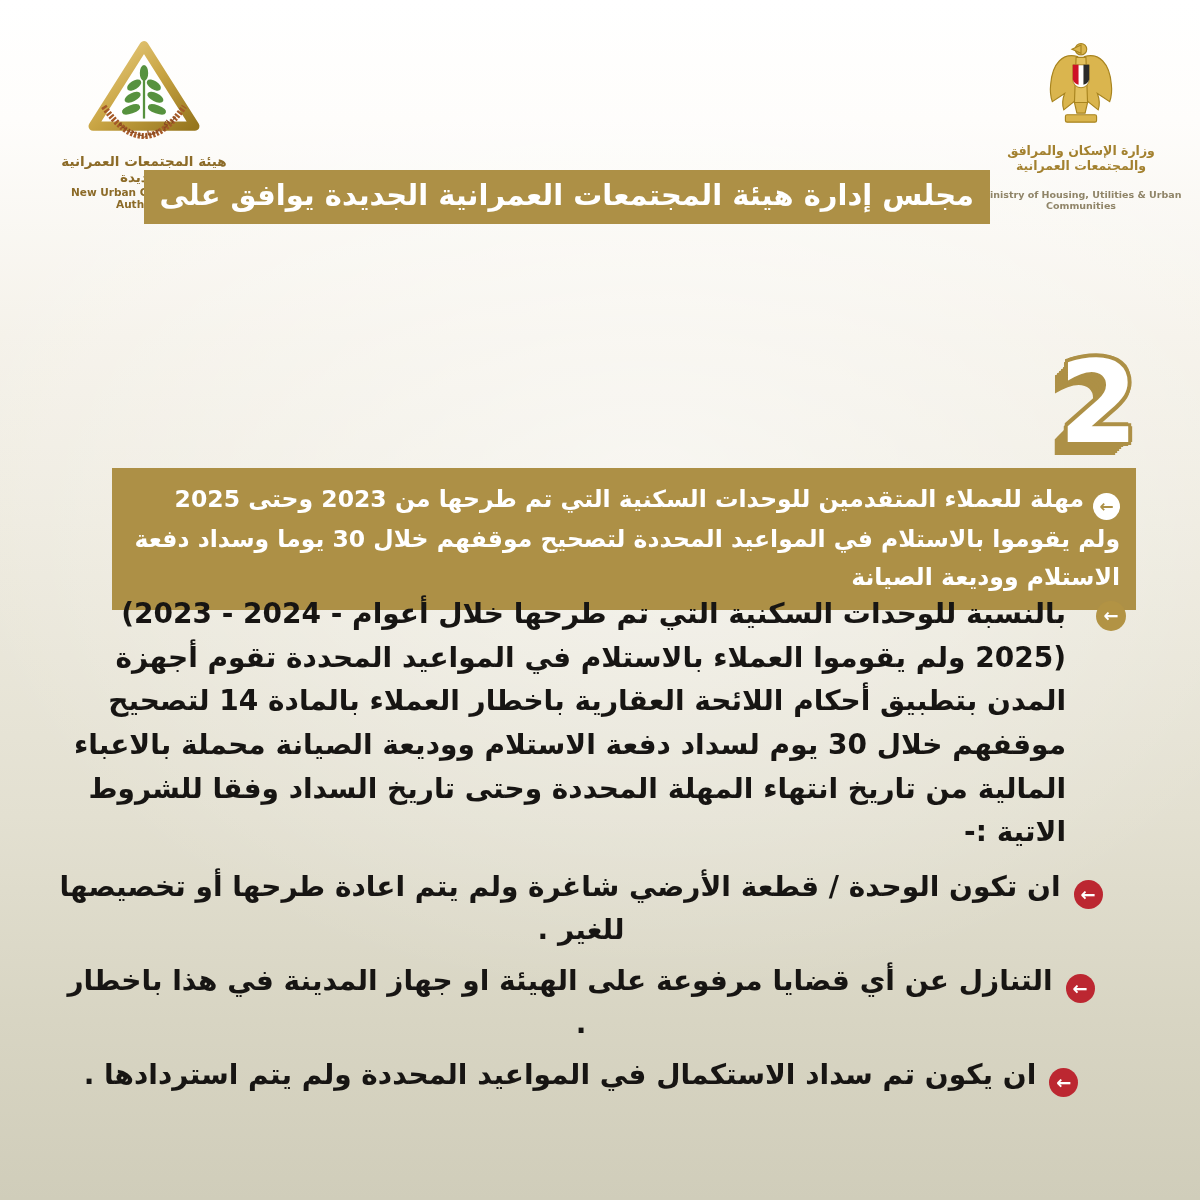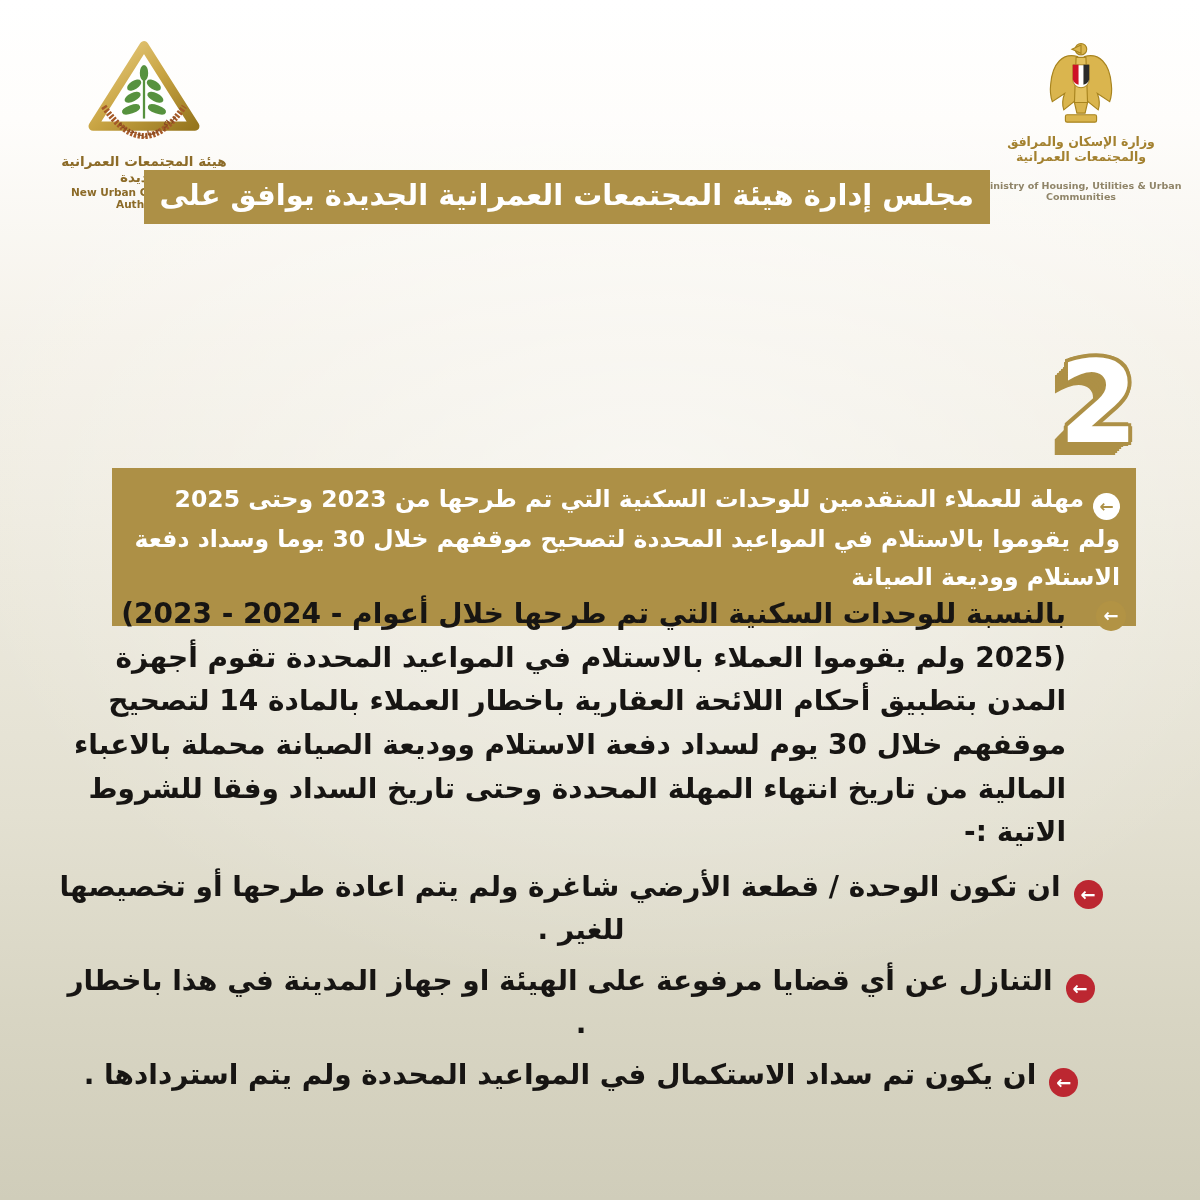--- a/index.html
+++ b/index.html
@@ -13,21 +13,21 @@
   }
 
   
   .nuca-logo { position:absolute; left:46px; top:38px; width:196px; text-align:center; }
   .nuca-logo svg { width:132px; height:114px; display:block; margin:0 auto; }
   .nuca-ar { font-size:13.5px; font-weight:bold; color:#8c6b28; margin-top:1px; direction:rtl; }
   .nuca-en { font-size:10.5px; font-weight:bold; color:#8c6b28; margin-top:1px; }
 
   .ministry-logo { position:absolute; right:14px; top:34px; width:210px; text-align:center; }
   .ministry-logo svg { width:82px; height:96px; display:block; margin:0 auto; }
-  .min-ar { font-size:12.5px; font-weight:bold; color:#a3812f; direction:rtl; margin-top:4px; }
+  .min-ar { font-size:12.5px; font-weight:bold; color:#a3812f; direction:rtl; margin-top:13px; }
   .min-en { font-size:9.5px; font-weight:bold; color:#8f8468; margin-top:16px; }
 
   
   .main-title { position:absolute; top:88px; right:210px; direction:rtl;
     font-size:40px; font-weight:bold; color:#121212; letter-spacing:0; }
   .banners { position:absolute; top:170px; right:210px; direction:rtl;
     display:flex; flex-direction:row; align-items:flex-start; gap:7px; }
   .banner { background:#ad9046; color:#ffffff; font-weight:bold; font-size:29px;
     line-height:1.2; padding:8px 16px 11px; white-space:nowrap; }
 
@@ -35,21 +35,21 @@
   .big-number { position:absolute; top:346px; right:62px; line-height:1;
     font-size:114px; font-weight:bold; color:#ffffff;
     text-shadow:
       4px 0 #ad9046,-4px 0 #ad9046,0 4px #ad9046,0 -4px #ad9046,
       3px 3px #ad9046,-3px -3px #ad9046,3px -3px #ad9046,-3px 3px #ad9046,
       -5px 5px #ad9046,-7px 7px #ad9046,-9px 9px #ad9046,-11px 11px #ad9046,-13px 13px #ad9046; }
 
   
   .lead-box { position:absolute; top:468px; left:72px; right:64px; direction:rtl;
     background:#ad9046; color:#ffffff; font-weight:bold; font-size:23.5px;
-    line-height:1.62; padding:12px 16px 30px; text-align:right;margin-left:40px; }
+    line-height:1.62; padding:12px 16px 14px; text-align:right;margin-left:40px; }
   .lead-icon { display:inline-flex; width:27px; height:27px; border-radius:50%;
     background:#ffffff; color:#ad9046; align-items:center; justify-content:center;
     font-size:17px; font-weight:bold; vertical-align:-5px; margin-left:9px; }
 
   
   .body-section { position:absolute; top:592px; right:72px; left:58px; direction:rtl; color:#171513; }
   .main-paragraph { position:relative; padding-right:62px; font-size:28px; font-weight:bold;
     line-height:1.56; text-align:right; }
   .para-icon { position:absolute; right:2px; top:9px; width:30px; height:30px; border-radius:50%;
     background:#b29344; color:#ffffff; display:flex; align-items:center; justify-content:center;

